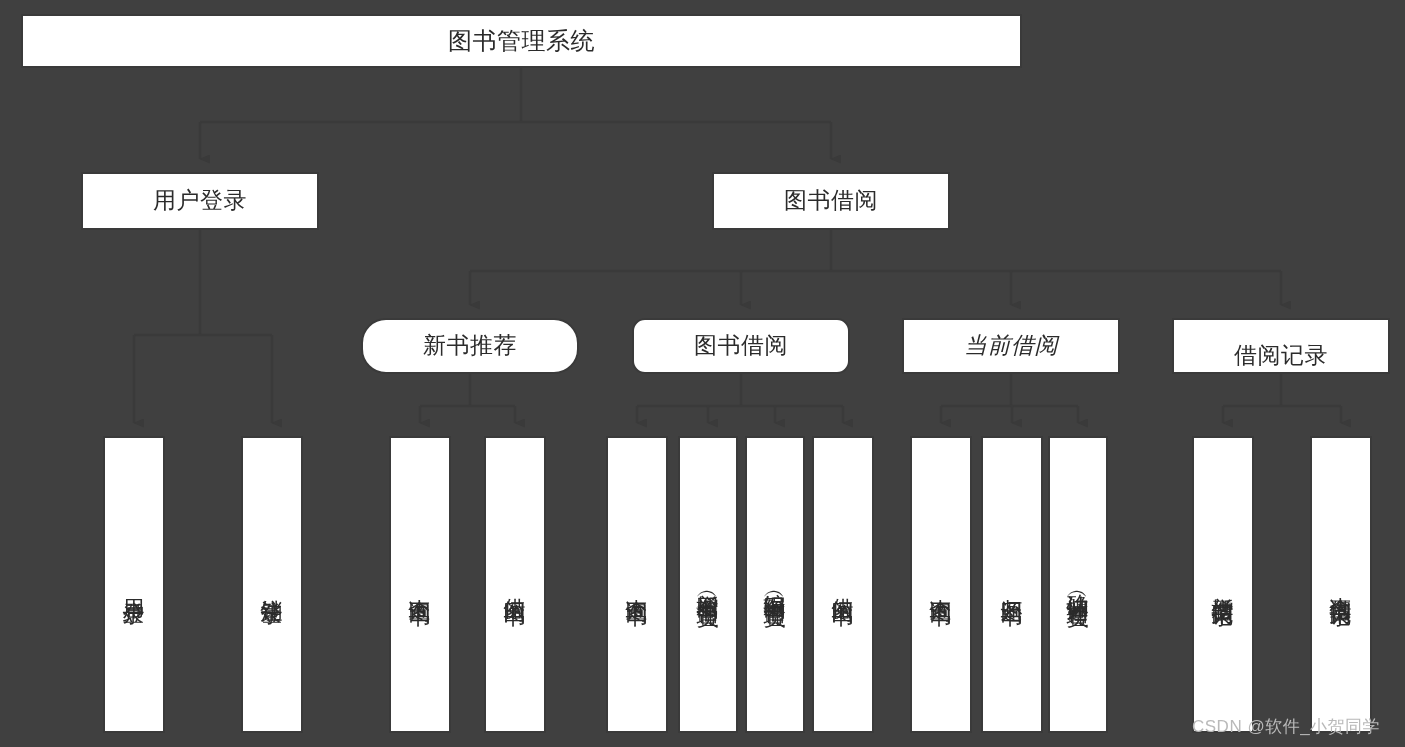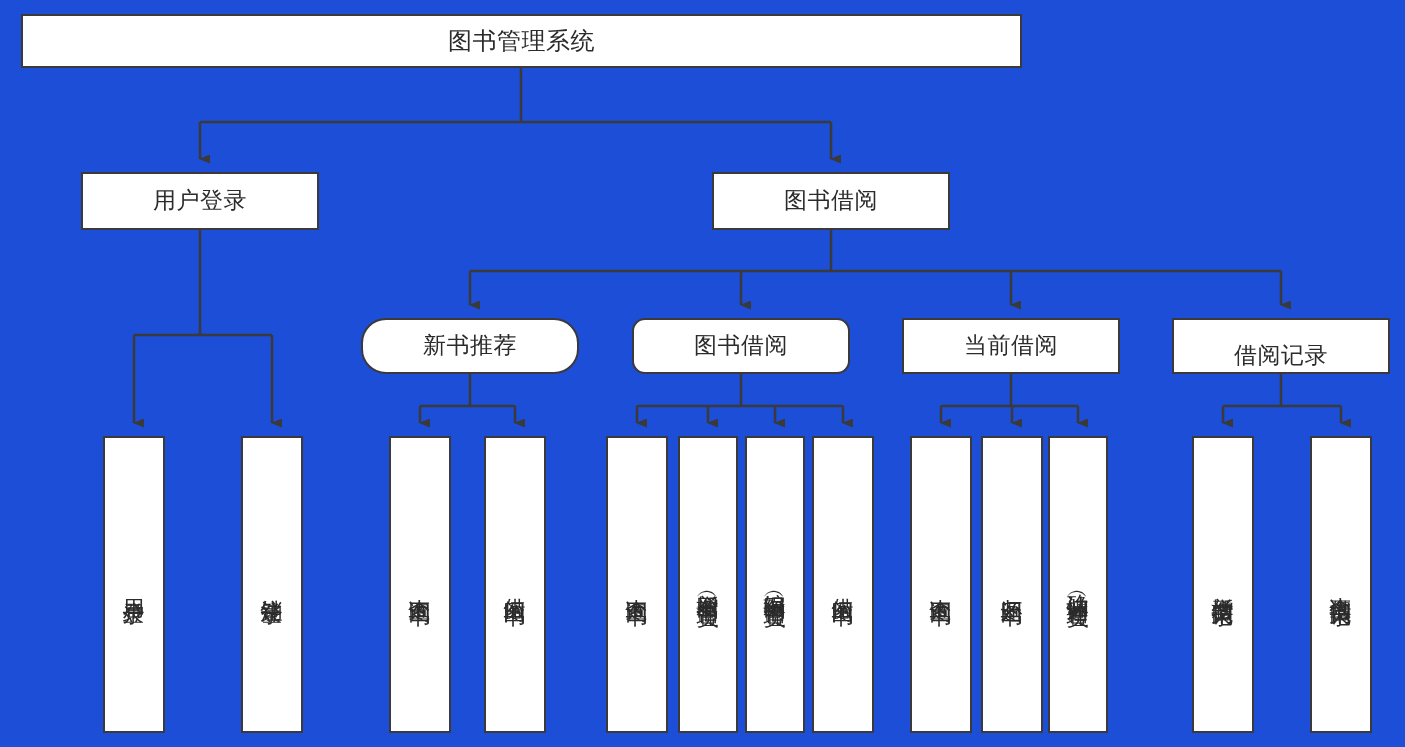--- a/index.html
+++ b/index.html
@@ -8,21 +8,21 @@
     padding: 0;
     background: #ffffff;
   }
   body {
     font-family: "Liberation Sans", "DejaVu Sans", sans-serif;
   }
   #diagram-root {
     position: relative;
     width: 1405px;
     height: 747px;
-    background: #1d4ed8;
+    background: #404040;
     overflow: hidden;
   }
   svg.edges {
     position: absolute;
     left: 0;
     top: 0;
     width: 1405px;
     height: 747px;
     pointer-events: none;
   }
@@ -145,21 +145,21 @@
       </div>
       <div class="node horiz" style="left: 712px; top: 172px; width: 238px; height: 58px; border-color: rgb(58, 58, 58);">
         <span class="node-label" style="color: rgb(43, 43, 43);">图书借阅</span>
       </div>
       <div class="node horiz" style="left: 361px; top: 318px; width: 218px; height: 56px; border-color: rgb(58, 58, 58); border-radius: 25px;">
         <span class="node-label" style="color: rgb(43, 43, 43);">新书推荐</span>
       </div>
       <div class="node horiz" style="left: 632px; top: 318px; width: 218px; height: 56px; border-color: rgb(58, 58, 58); border-radius: 13px;">
         <span class="node-label" style="color: rgb(43, 43, 43);">图书借阅</span>
       </div>
-      <div class="node horiz" style="left: 902px; top: 318px; width: 218px; height: 56px; border-color: rgb(58, 58, 58);">
+      <div class="node horiz" style="left: 902px; top: 318px; width: 218px; height: 56px; border-color: rgb(58, 58, 58); font-style: italic;">
         <span class="node-label" style="color: rgb(43, 43, 43);">当前借阅</span>
       </div>
       <div class="node horiz" style="left: 1172px; top: 318px; width: 218px; height: 56px; border-color: rgb(58, 58, 58);">
         <span class="node-label" style="color: rgb(43, 43, 43); margin-top: 20px;">借阅记录</span>
       </div>
       <div class="node vert" style="left: 103px; top: 436px; width: 62px; height: 297px; border-color: rgb(58, 58, 58);">
         <span class="node-label" style="color: rgb(43, 43, 43);">用户登录</span>
       </div>
       <div class="node vert" style="left: 241px; top: 436px; width: 62px; height: 297px; border-color: rgb(58, 58, 58);">
         <span class="node-label" style="color: rgb(43, 43, 43);">注销登录</span>
@@ -192,14 +192,15 @@
         <span class="node-label" style="color: rgb(43, 43, 43);">确认归还（管理员）</span>
       </div>
       <div class="node vert tall" style="left: 1192px; top: 436px; width: 62px; height: 297px; border-color: rgb(58, 58, 58);">
         <span class="node-label" style="color: rgb(43, 43, 43);">新增借阅记录</span>
       </div>
       <div class="node vert tall" style="left: 1310px; top: 436px; width: 62px; height: 297px; border-color: rgb(58, 58, 58);">
         <span class="node-label" style="color: rgb(43, 43, 43);">查询借阅记录</span>
       </div>
     </div>
 
+  <div class="watermark" style="left: 1192px; top: 715px; color: rgb(185, 185, 185);">CSDN @软件_小贺同学</div>
 
 </div>
 
 </body></html>

